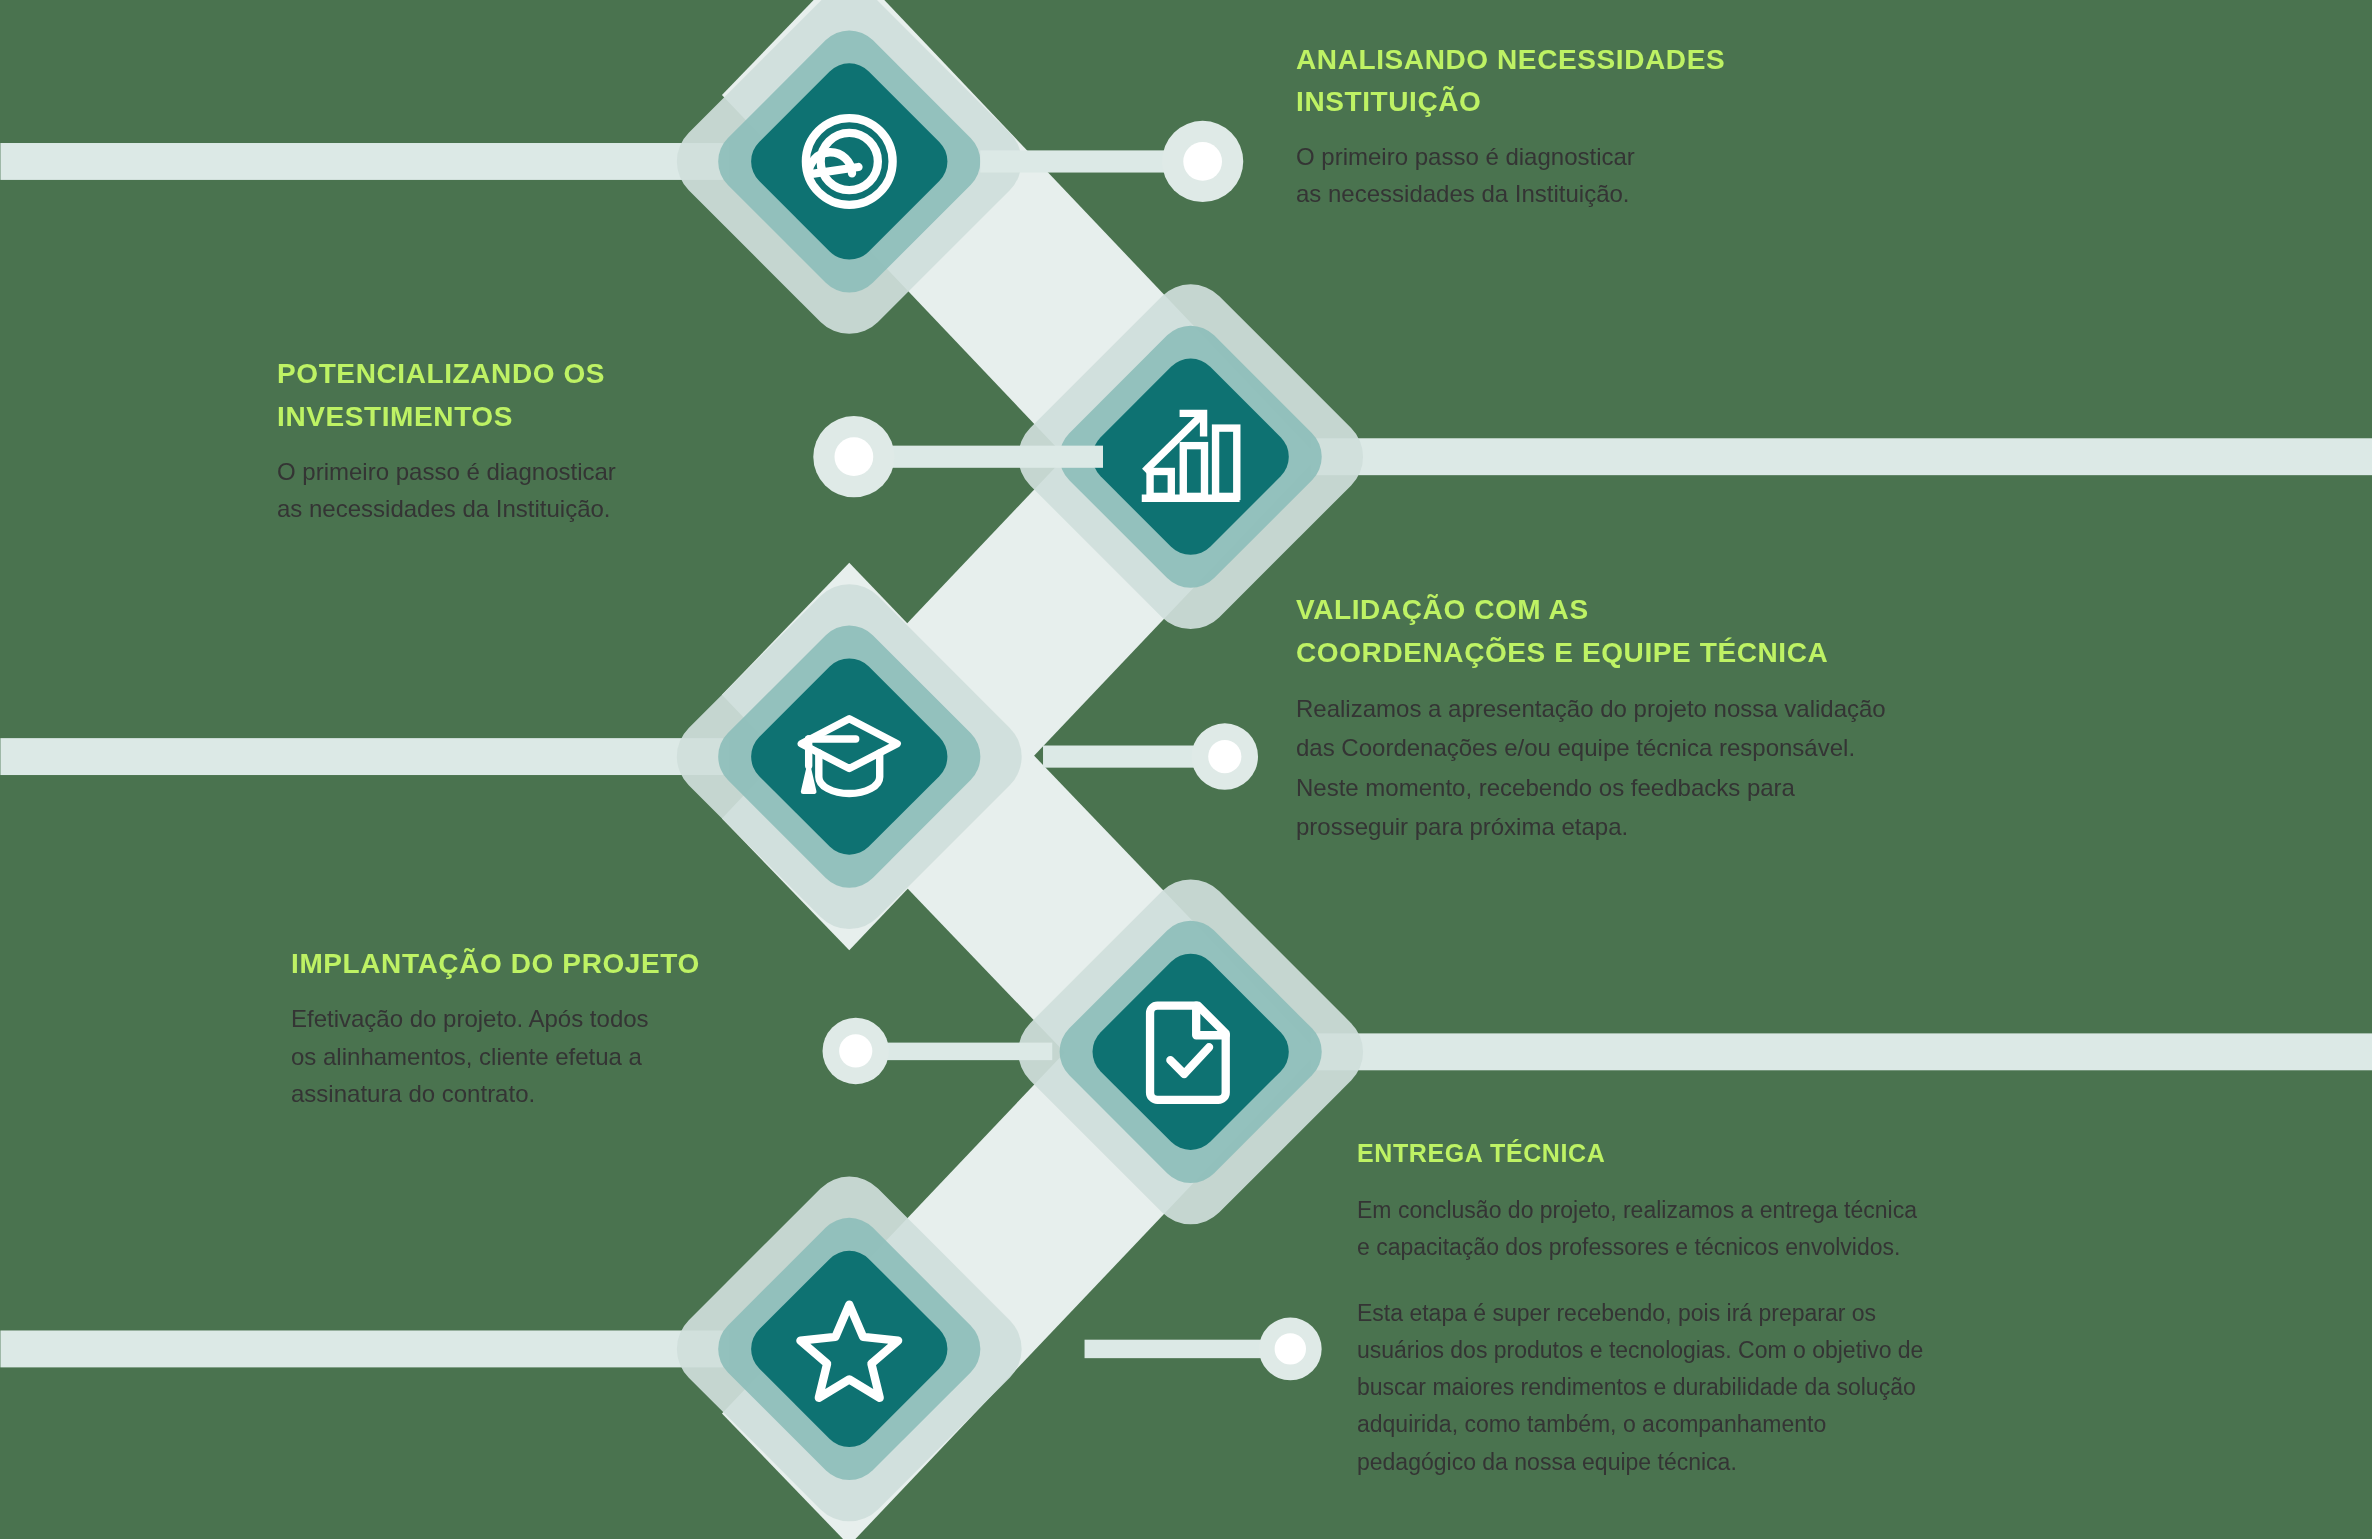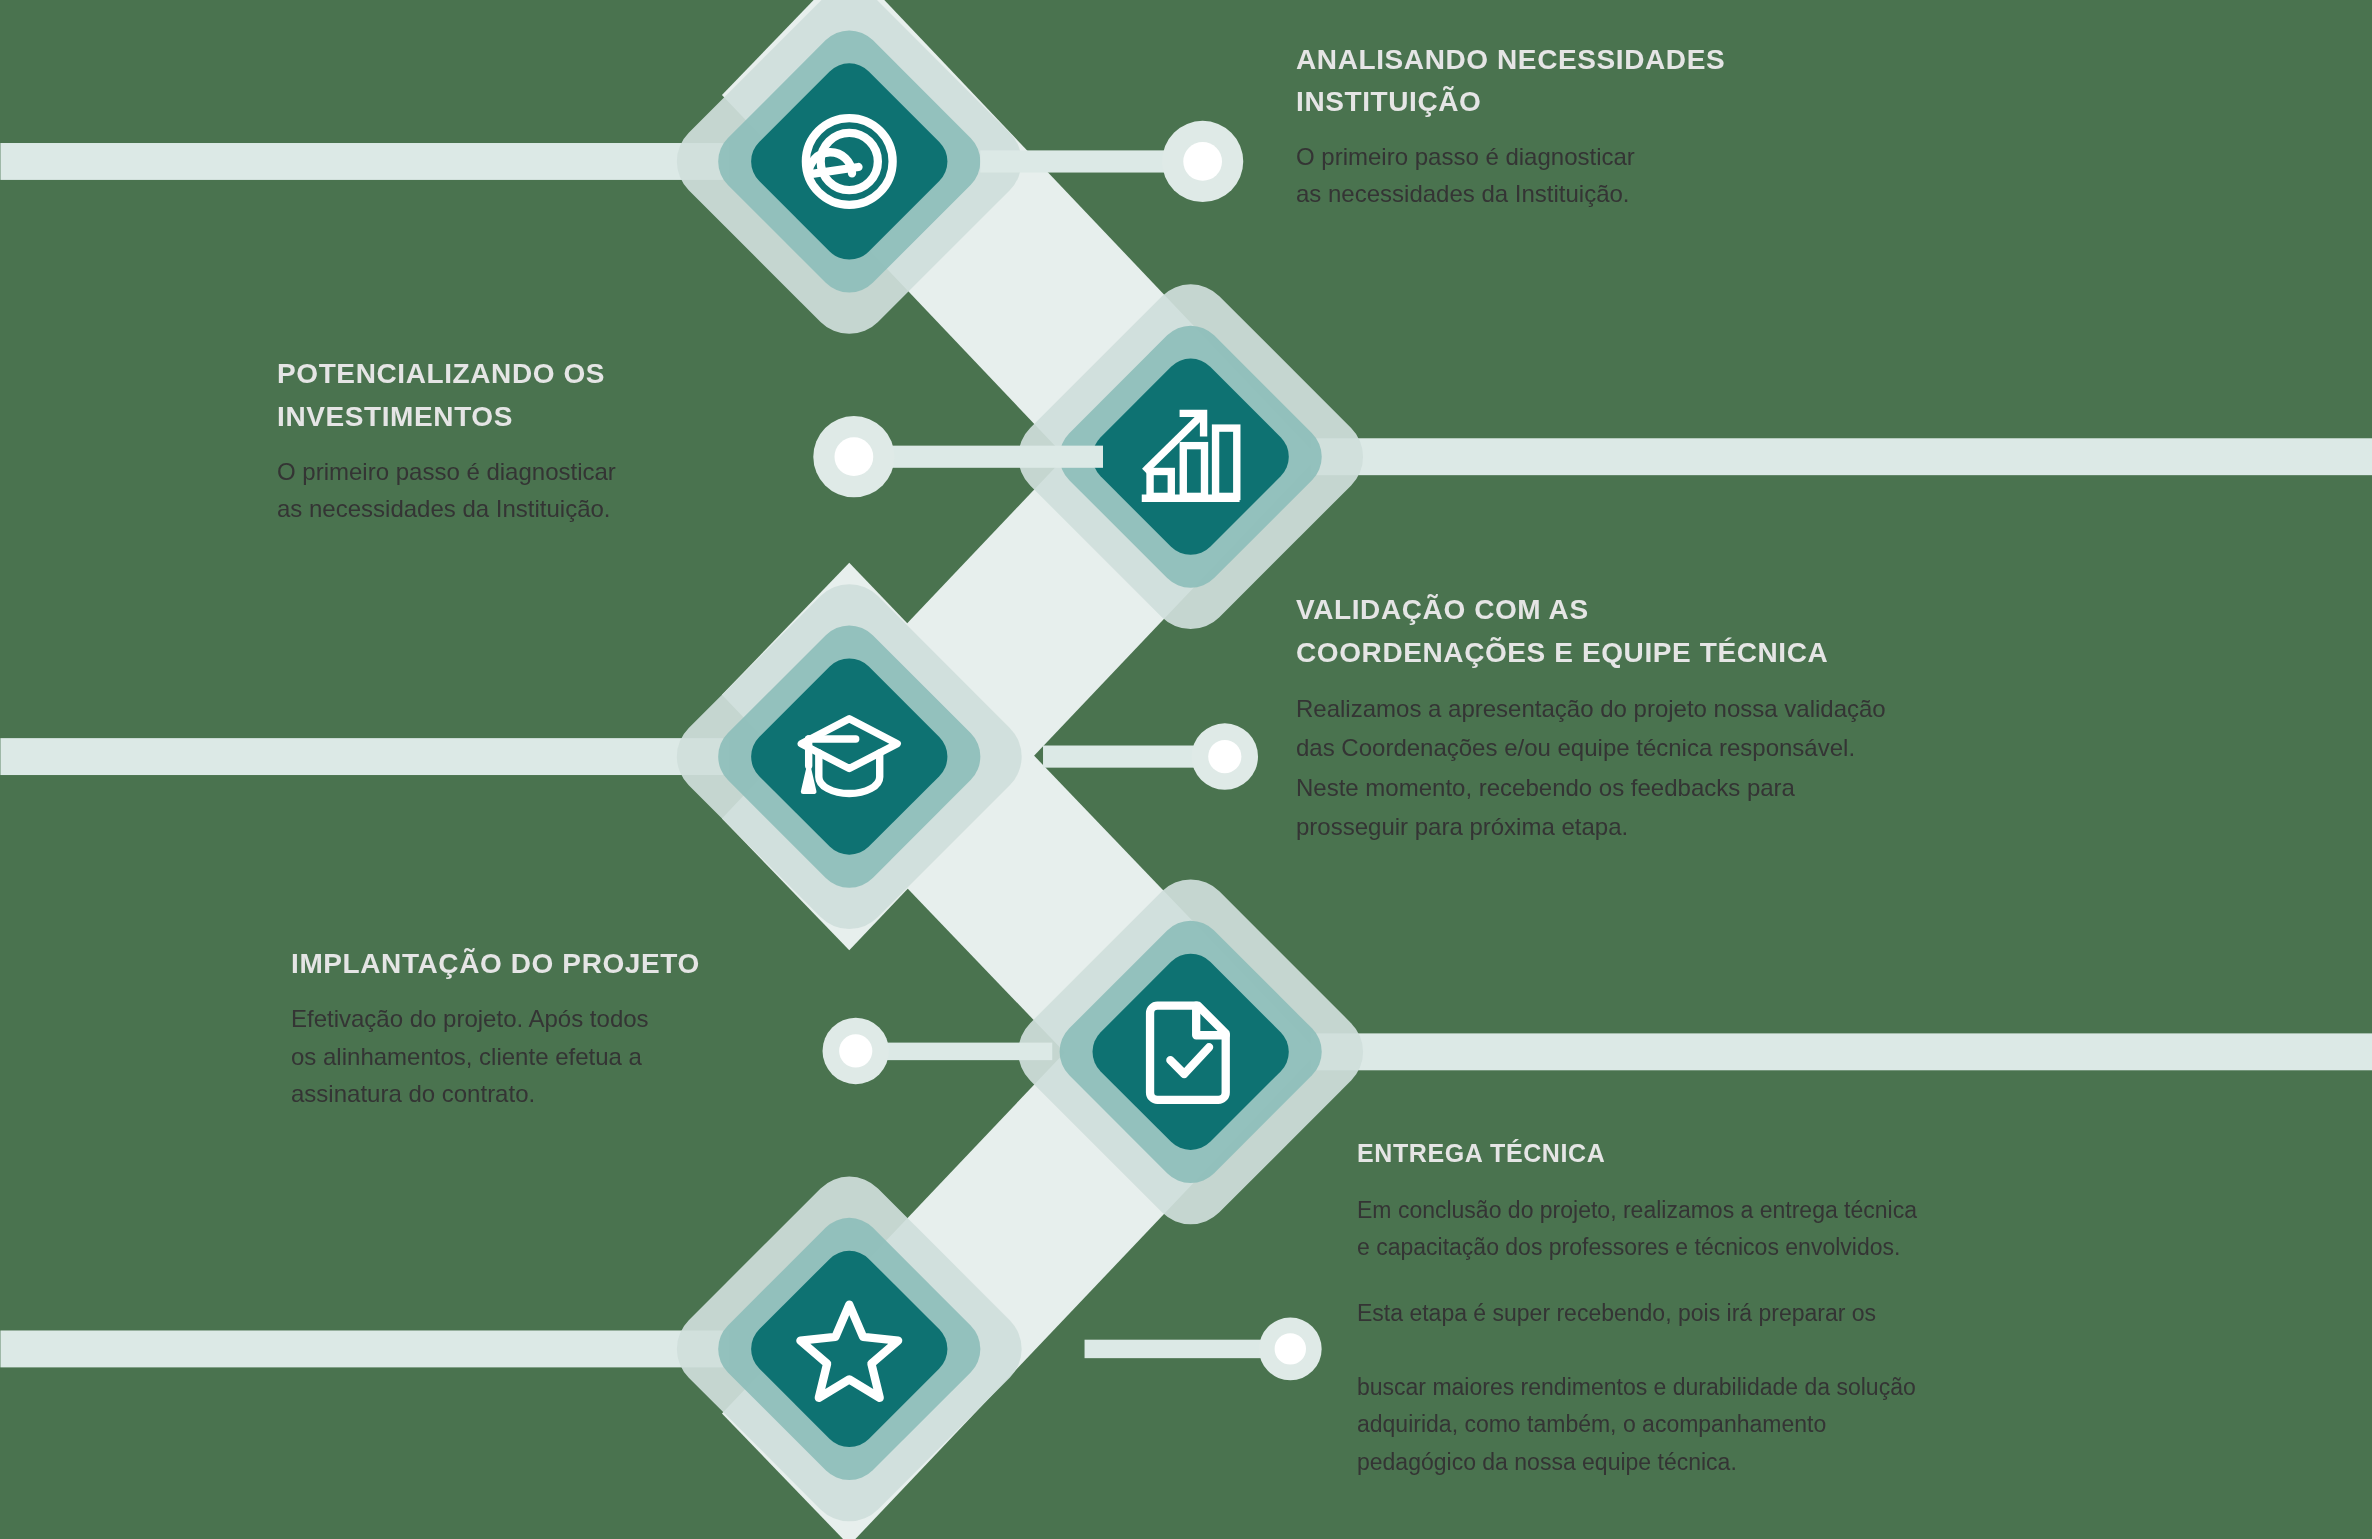--- a/index.html
+++ b/index.html
@@ -13,21 +13,21 @@
   #stage{position:absolute;inset:0;width:2373px;height:1539px;}
   #art{position:absolute;left:0;top:0;width:2373px;height:1539px;}
 
   .txt{position:absolute;color:#2f2f2f;}
   .txt .h{
     font-weight:700;
     font-size:28px;
     letter-spacing:0.6px;
     line-height:1.52;
     text-transform:uppercase;
-    color:#e5e5e5;
+    color:#bef264;
     margin:0 0 14.8px 0;
   }
   .txt .b{
     font-size:24px;
     line-height:1.55;
     color:#343434;
     margin:0;
   }
   .txt .b + .b{margin-top:28px;}
   .right{text-align:left;}
@@ -234,21 +234,21 @@
   <div class="txt right" id="blk-5">
     <div class="h">
       <span>ENTREGA TÉCNICA</span>
     </div>
     <p class="b">
       <span>Em conclusão do projeto, realizamos a entrega técnica</span><br>
       <span>e capacitação dos professores e técnicos envolvidos.</span>
     </p>
     <p class="b">
       <span>Esta etapa é super recebendo, pois irá preparar os</span><br>
-      <br>
+      <span>usuários dos produtos e tecnologias. Com o objetivo de</span><br>
       <span>buscar maiores rendimentos e durabilidade da solução</span><br>
       <span>adquirida, como também, o acompanhamento</span><br>
       <span>pedagógico da nossa equipe técnica.</span>
     </p>
   </div>
 
 </div>
 
 
 </body></html>

